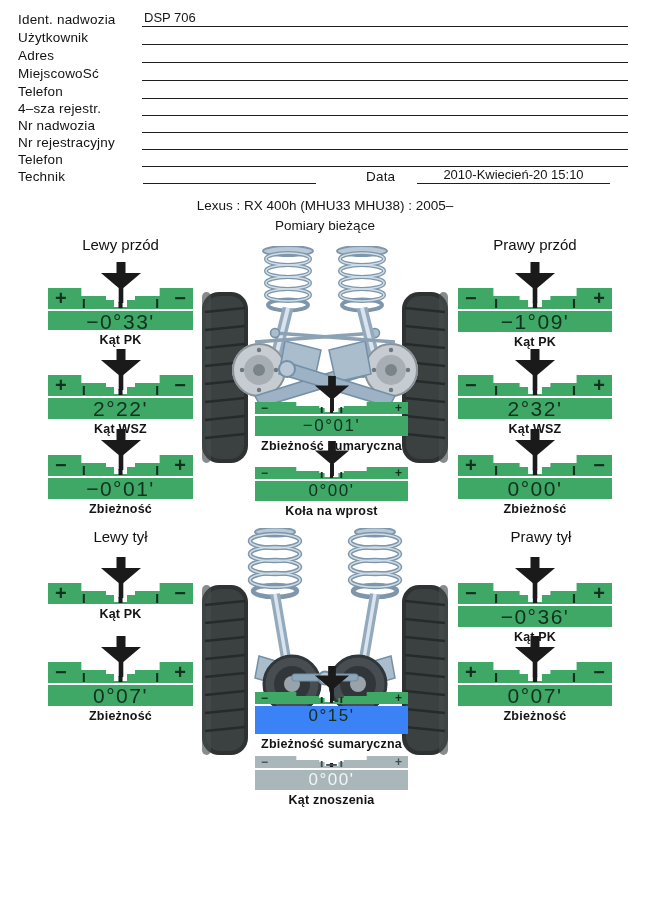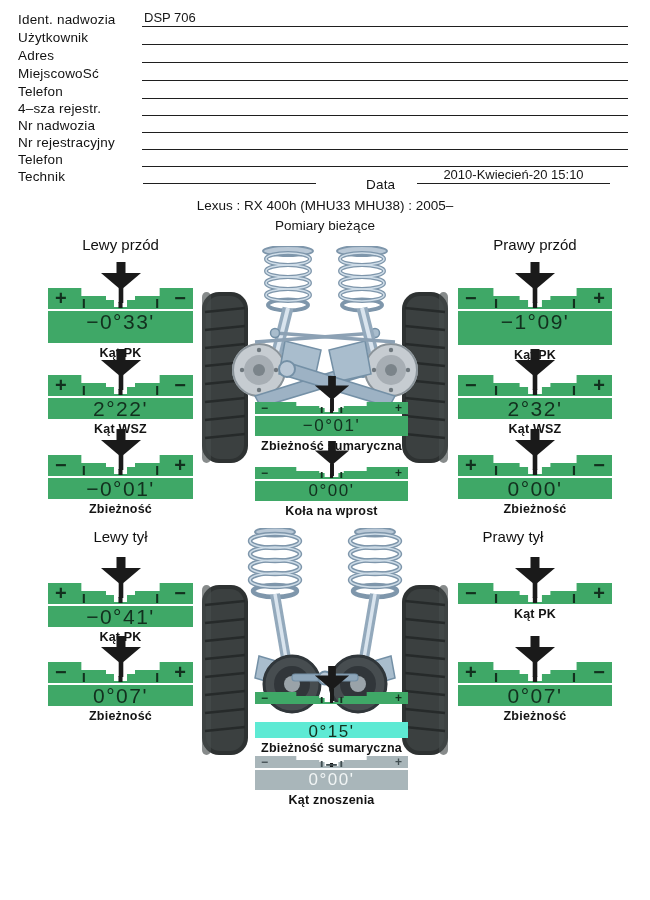--- a/index.html
+++ b/index.html
@@ -79,32 +79,32 @@
   <span class="flabel" style="top:152px">Telefon</span>
   <div class="fline" style="top:149px;left:142px;width:486px">
       <span class="fvalue"></span>
     </div>
 
   <span class="flabel" style="top:169px">Technik</span>
   <div class="fline" style="top:166px;left:143px;width:173px">
       <span class="fvalue"></span>
     </div>
 
-  <span class="flabel" style="left:366px;top:177px">Data</span>
+  <span class="flabel" style="left:366px;top:169px">Data</span>
   <div class="fline" style="top:166px;left:417px;width:193px">
       <span class="fvalue centered">2010-Kwiecień-20 15:10</span>
     </div>
 
   <div class="title" style="top:198px">Lexus : RX 400h (MHU33 MHU38) : 2005–</div>
   <div class="title" style="top:218px">Pomiary bieżące</div>
 
   <div class="sec-head" style="left:48px;width:145px;top:236px">Lewy przód</div>
   <div class="sec-head" style="left:48px;width:145px;top:528px">Lewy tył</div>
   <div class="sec-head" style="left:458px;width:154px;top:236px">Prawy przód</div>
-  <div class="sec-head" style="left:436px;width:154px;top:528px">Prawy tył</div>
+  <div class="sec-head" style="left:464px;width:154px;top:528px">Prawy tył</div>
 
   <svg class="susp" style="left:195px;top:246px" width="260" height="227" viewBox="0 0 260 227" xmlns="http://www.w3.org/2000/svg" xmlns:xlink="http://www.w3.org/1999/xlink">
     <defs>
       <g id="fhalf">
         <rect x="7" y="46" width="46" height="171" rx="17" fill="#2e3232"></rect>
         <rect x="11" y="50" width="38" height="163" rx="14" fill="#3b4040"></rect>
         <rect x="7" y="46" width="9" height="171" rx="5" fill="#474d4d" opacity="0.65"></rect>
         <g stroke="#262a2a" stroke-width="2.5">
           <line x1="10" y1="66" x2="50" y2="62"></line>
             <line x1="10" y1="84" x2="50" y2="80"></line>
@@ -201,21 +201,21 @@
           <polygon points="2,11 42,11 22,28" fill="#1a1a1a"></polygon>
           <rect x="19.7" y="26" width="4.6" height="15" fill="#1a1a1a"></rect>
         </svg></div>
       <div class="bar">
         <svg class="profile" viewBox="0 0 100 21" preserveAspectRatio="none" style="height:21px">
           <polygon points="0,0 23,0 23,8 40,8 40,12 45.5,12 45.5,19 54.5,19 54.5,12 60,12 60,8 77,8 77,0 100,0 100,21 0,21" fill="#3fa867"></polygon>
           <rect x="24" y="11" width="1.4" height="9" fill="#12301e"></rect>
           <rect x="74.6" y="11" width="1.4" height="9" fill="#12301e"></rect>
           <rect x="48.6" y="14" width="2.8" height="6" fill="#1a1a1a"></rect>
         </svg>
-        <div class="lower" style="height:32px;margin-top:2px;background:#3fa867"><span class="value" style="font-size:21px;line-height:21px;color:#12301e">−0°33'</span></div>
+        <div class="lower" style="height:19px;margin-top:2px;background:#3fa867"><span class="value" style="font-size:21px;line-height:21px;color:#12301e">−0°33'</span></div>
         <span class="sign" style="left:7px;top:0px;font-size:20px;color:#12301e">+</span>
         <span class="sign" style="right:7px;top:0px;font-size:20px;color:#12301e">−</span>
       </div>
       <div class="glabel">Kąt PK</div>
     </div>
   <div class="gauge" style="left:48px;top:375px;width:145px">
       <div class="pointer" style="top:-26px"><svg width="44" height="42" viewBox="0 0 44 42">
           <rect x="17.5" y="0" width="9" height="12" fill="#1a1a1a"></rect>
           <polygon points="2,11 42,11 22,28" fill="#1a1a1a"></polygon>
           <rect x="19.7" y="26" width="4.6" height="15" fill="#1a1a1a"></rect>
@@ -259,21 +259,21 @@
           <polygon points="2,11 42,11 22,28" fill="#1a1a1a"></polygon>
           <rect x="19.7" y="26" width="4.6" height="15" fill="#1a1a1a"></rect>
         </svg></div>
       <div class="bar">
         <svg class="profile" viewBox="0 0 100 21" preserveAspectRatio="none" style="height:21px">
           <polygon points="0,0 23,0 23,8 40,8 40,12 45.5,12 45.5,19 54.5,19 54.5,12 60,12 60,8 77,8 77,0 100,0 100,21 0,21" fill="#3fa867"></polygon>
           <rect x="24" y="11" width="1.4" height="9" fill="#12301e"></rect>
           <rect x="74.6" y="11" width="1.4" height="9" fill="#12301e"></rect>
           <rect x="48.6" y="14" width="2.8" height="6" fill="#1a1a1a"></rect>
         </svg>
-        <div class="lower" style="height:34px;margin-top:2px;background:#3fa867"><span class="value" style="font-size:21px;line-height:21px;color:#12301e">−1°09'</span></div>
+        <div class="lower" style="height:21px;margin-top:2px;background:#3fa867"><span class="value" style="font-size:21px;line-height:21px;color:#12301e">−1°09'</span></div>
         <span class="sign" style="left:7px;top:0px;font-size:20px;color:#12301e">−</span>
         <span class="sign" style="right:7px;top:0px;font-size:20px;color:#12301e">+</span>
       </div>
       <div class="glabel">Kąt PK</div>
     </div>
   <div class="gauge" style="left:458px;top:375px;width:154px">
       <div class="pointer" style="top:-26px"><svg width="44" height="42" viewBox="0 0 44 42">
           <rect x="17.5" y="0" width="9" height="12" fill="#1a1a1a"></rect>
           <polygon points="2,11 42,11 22,28" fill="#1a1a1a"></polygon>
           <rect x="19.7" y="26" width="4.6" height="15" fill="#1a1a1a"></rect>
@@ -356,21 +356,20 @@
           <polygon points="2,11 42,11 22,28" fill="#1a1a1a"></polygon>
           <rect x="19.7" y="26" width="4.6" height="15" fill="#1a1a1a"></rect>
         </svg></div>
       <div class="bar">
         <svg class="profile" viewBox="0 0 100 21" preserveAspectRatio="none" style="height:21px">
           <polygon points="0,0 23,0 23,8 40,8 40,12 45.5,12 45.5,19 54.5,19 54.5,12 60,12 60,8 77,8 77,0 100,0 100,21 0,21" fill="#3fa867"></polygon>
           <rect x="24" y="11" width="1.4" height="9" fill="#12301e"></rect>
           <rect x="74.6" y="11" width="1.4" height="9" fill="#12301e"></rect>
           <rect x="48.6" y="14" width="2.8" height="6" fill="#1a1a1a"></rect>
         </svg>
-        <div class="lower" style="height:21px;margin-top:2px;background:#3fa867"><span class="value" style="font-size:21px;line-height:21px;color:#12301e">−0°41'</span></div>
         <span class="sign" style="left:7px;top:0px;font-size:20px;color:#12301e">+</span>
         <span class="sign" style="right:7px;top:0px;font-size:20px;color:#12301e">−</span>
       </div>
       <div class="glabel">Kąt PK</div>
     </div>
   <div class="gauge" style="left:48px;top:662px;width:145px">
       <div class="pointer" style="top:-26px"><svg width="44" height="42" viewBox="0 0 44 42">
           <rect x="17.5" y="0" width="9" height="12" fill="#1a1a1a"></rect>
           <polygon points="2,11 42,11 22,28" fill="#1a1a1a"></polygon>
           <rect x="19.7" y="26" width="4.6" height="15" fill="#1a1a1a"></rect>
@@ -395,20 +394,21 @@
           <polygon points="2,11 42,11 22,28" fill="#1a1a1a"></polygon>
           <rect x="19.7" y="26" width="4.6" height="15" fill="#1a1a1a"></rect>
         </svg></div>
       <div class="bar">
         <svg class="profile" viewBox="0 0 100 21" preserveAspectRatio="none" style="height:21px">
           <polygon points="0,0 23,0 23,8 40,8 40,12 45.5,12 45.5,19 54.5,19 54.5,12 60,12 60,8 77,8 77,0 100,0 100,21 0,21" fill="#3fa867"></polygon>
           <rect x="24" y="11" width="1.4" height="9" fill="#12301e"></rect>
           <rect x="74.6" y="11" width="1.4" height="9" fill="#12301e"></rect>
           <rect x="48.6" y="14" width="2.8" height="6" fill="#1a1a1a"></rect>
         </svg>
+        <div class="lower" style="height:21px;margin-top:2px;background:#3fa867"><span class="value" style="font-size:21px;line-height:21px;color:#12301e">−0°36'</span></div>
         <span class="sign" style="left:7px;top:0px;font-size:20px;color:#12301e">−</span>
         <span class="sign" style="right:7px;top:0px;font-size:20px;color:#12301e">+</span>
       </div>
       <div class="glabel">Kąt PK</div>
     </div>
   <div class="gauge" style="left:458px;top:662px;width:154px">
       <div class="pointer" style="top:-26px"><svg width="44" height="42" viewBox="0 0 44 42">
           <rect x="17.5" y="0" width="9" height="12" fill="#1a1a1a"></rect>
           <polygon points="2,11 42,11 22,28" fill="#1a1a1a"></polygon>
           <rect x="19.7" y="26" width="4.6" height="15" fill="#1a1a1a"></rect>
@@ -433,21 +433,21 @@
           <polygon points="2,11 42,11 22,28" fill="#1a1a1a"></polygon>
           <rect x="19.7" y="26" width="4.6" height="15" fill="#1a1a1a"></rect>
         </svg></div>
       <div class="bar">
         <svg class="profile" viewBox="0 0 100 12" preserveAspectRatio="none" style="height:12px">
           <polygon points="0,0 27,0 27,4 42,4 42,6 45.5,6 45.5,10 54.5,10 54.5,6 58,6 58,4 73,4 73,0 100,0 100,12 0,12" fill="#3fa867"></polygon>
           <rect x="43" y="5" width="1.2" height="6" fill="#12301e"></rect>
           <rect x="55.8" y="5" width="1.2" height="6" fill="#12301e"></rect>
           <rect x="49" y="7" width="2" height="4" fill="#1a1a1a"></rect>
         </svg>
-        <div class="lower" style="height:16px;margin-top:18px;background:#5eead4"><span class="value" style="font-size:17px;line-height:20px;color:#12301e">0°15'</span></div>
+        <div class="lower" style="height:28px;margin-top:2px;background:#3b82f6"><span class="value" style="font-size:17px;line-height:20px;color:#12301e">0°15'</span></div>
         <span class="sign" style="left:6px;top:0px;font-size:12px;color:#12301e">−</span>
         <span class="sign" style="right:6px;top:0px;font-size:12px;color:#12301e">+</span>
       </div>
       <div class="glabel">Zbieżność sumaryczna</div>
     </div>
   <div class="gauge" style="left:255px;top:756px;width:153px">
       <div class="bar">
         <svg class="profile" viewBox="0 0 100 12" preserveAspectRatio="none" style="height:12px">
           <polygon points="0,0 27,0 27,4 42,4 42,6 45.5,6 45.5,10 54.5,10 54.5,6 58,6 58,4 73,4 73,0 100,0 100,12 0,12" fill="#a9b6ba"></polygon>
           <rect x="43" y="5" width="1.2" height="6" fill="#414e52"></rect>

